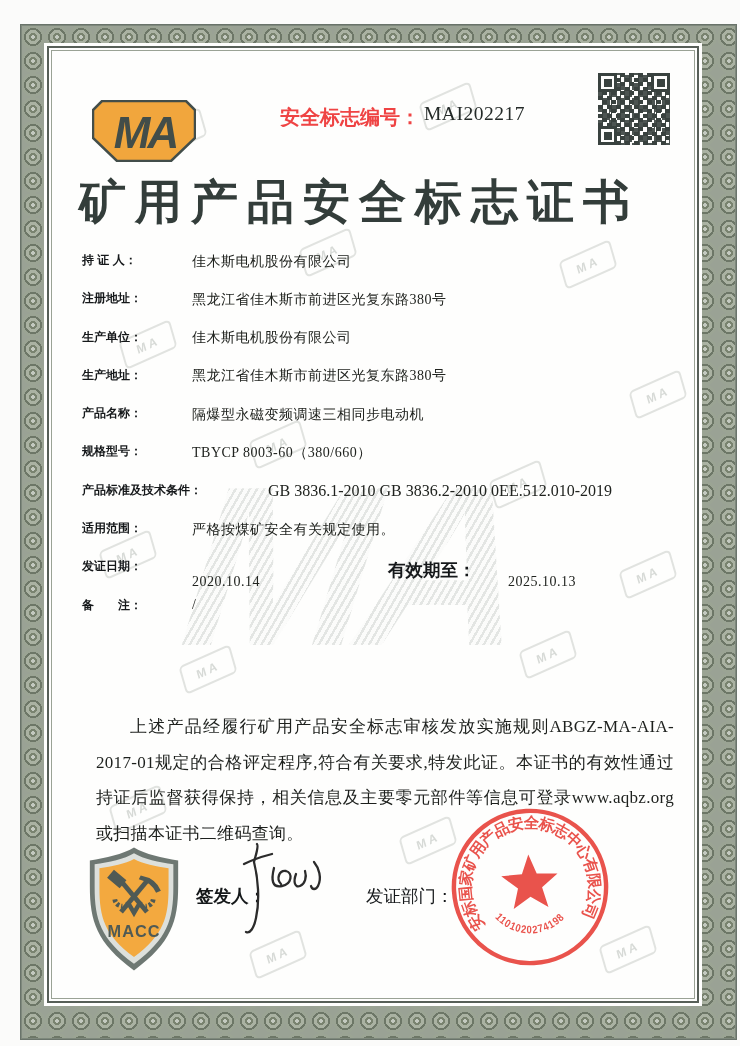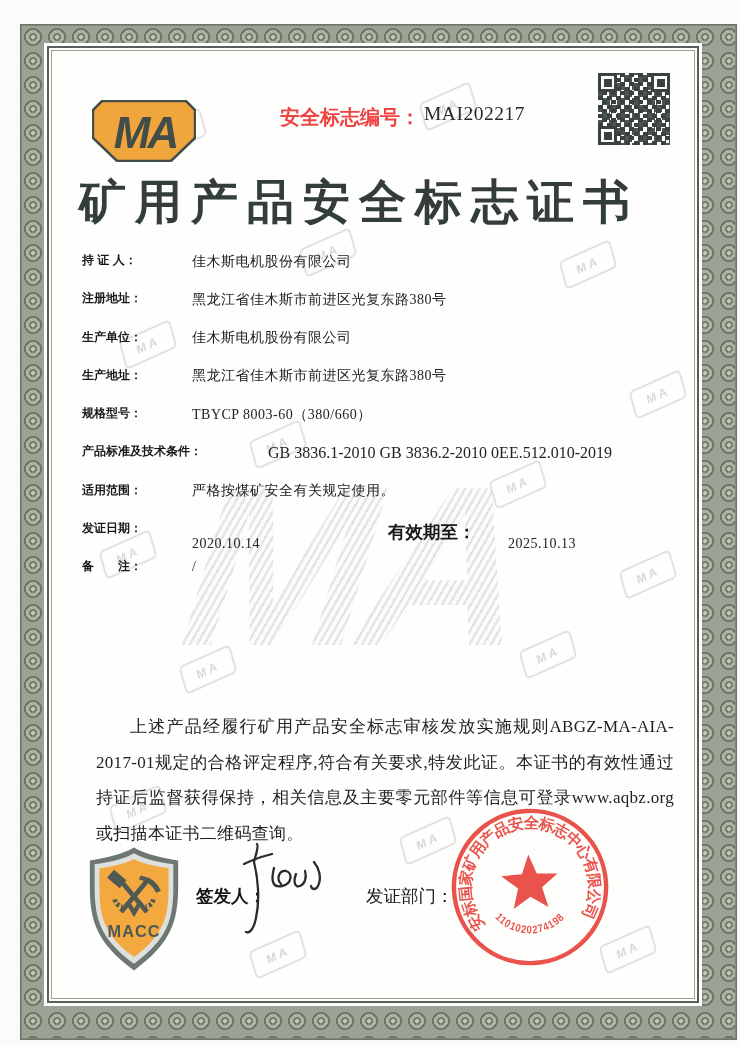--- a/index.html
+++ b/index.html
@@ -149,20 +149,24 @@
       <span class="lbl">注册地址：</span>
       <span class="val">黑龙江省佳木斯市前进区光复东路380号</span>
     </div>
     <div class="row">
       <span class="lbl">生产单位：</span>
       <span class="val">佳木斯电机股份有限公司</span>
     </div>
     <div class="row">
       <span class="lbl">生产地址：</span>
       <span class="val">黑龙江省佳木斯市前进区光复东路380号</span>
+    </div>
+    <div class="row">
+      <span class="lbl">产品名称：</span>
+      <span class="val">隔爆型永磁变频调速三相同步电动机</span>
     </div>
     <div class="row">
       <span class="lbl">规格型号：</span>
       <span class="val">TBYCP 8003-60（380/660）</span>
     </div>
     <div class="row wide">
       <span class="lbl">产品标准及技术条件：</span>
       <span class="val">GB 3836.1-2010 GB 3836.2-2010 0EE.512.010-2019</span>
     </div>
     <div class="row">

